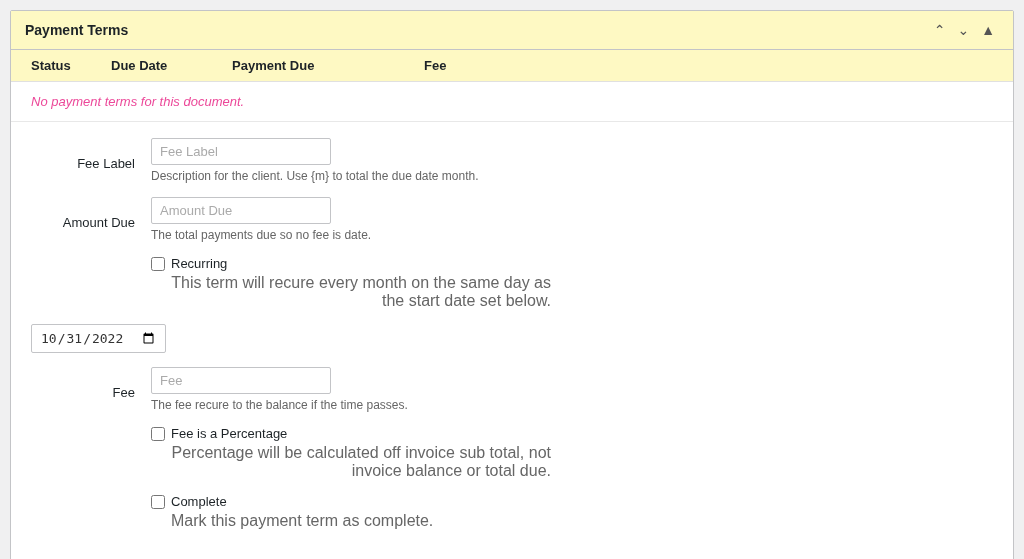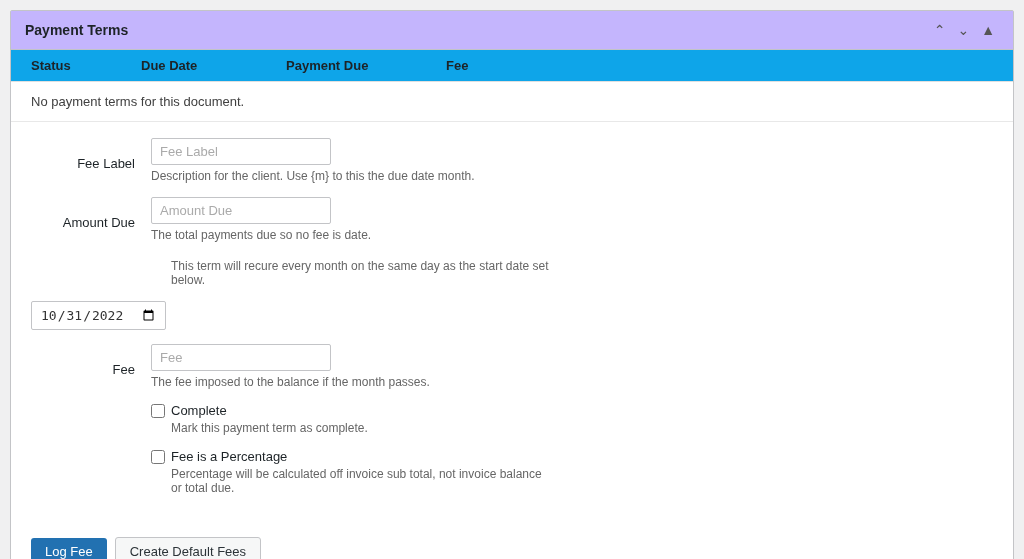--- a/index.html
+++ b/index.html
@@ -15,21 +15,21 @@
       border-radius: 2px;
       margin: 10px;
       max-width: 1004px;
     }
     .widget-header {
       display: flex;
       align-items: center;
       justify-content: space-between;
       padding: 10px 14px;
       border-bottom: 1px solid #c3c4c7;
-      background: #c4b5fd;
+      background: #fef9c3;
     }
     .widget-title {
       font-weight: 600;
       font-size: 14px;
       color: #1d2327;
     }
     .widget-controls {
       display: flex;
       gap: 4px;
     }
@@ -39,37 +39,38 @@
       cursor: pointer;
       color: #555;
       font-size: 14px;
       padding: 2px 4px;
       line-height: 1;
     }
     .table-header {
       display: flex;
       padding: 8px 20px;
       border-bottom: 1px solid #e0e0e0;
-      background: #0ea5e9;
+      background: #fef9c3;
     }
     .table-header-cell {
       font-weight: 600;
       font-size: 13px;
       color: #1d2327;
     }
     .col-status { width: 80px; }
-    .col-due-date { width: 145px; margin-left: 30px; }
-    .col-payment-due { width: 160px; }
+    .col-due-date { width: 121px; }
+    .col-payment-due { width: 192px; }
     .col-fee { width: 80px; }
     .col-label { flex: 1; }
     .no-terms-row {
       padding: 12px 20px;
-      color: #404040;
+      color: #ec4899;
       font-size: 13px;
       border-bottom: 1px solid #e8e8e8;
+      font-style: italic;
     }
     .form-section {
       padding: 16px 20px;
     }
     .form-row {
       display: flex;
       align-items: center;
       margin-bottom: 14px;
     }
     .form-label {
@@ -125,24 +126,25 @@
       margin: 0;
       cursor: pointer;
       flex-shrink: 0;
     }
     .checkbox-label {
       font-size: 13px;
       color: #1d2327;
     }
     .checkbox-help {
       margin-top: 3px;
-      font-size: 12px;
+      font-size: 16px;
       color: #666;
       max-width: 400px;
       padding-left: 20px;
+      text-align: right;
     }
     .date-input {
       padding: 5px 8px;
       border: 1px solid #c3c4c7;
       border-radius: 2px;
       font-size: 13px;
       color: #333;
       background: #fff;
     }
     .footer-section {
@@ -193,71 +195,75 @@
   </div>
 
   <div class="no-terms-row">No payment terms for this document.</div>
 
   <div class="form-section">
 
     <div class="form-row">
       <label class="form-label">Fee Label</label>
       <div class="form-field-wrap">
         <input type="text" class="form-input" placeholder="Fee Label" style="">
-        <div class="form-help">Description for the client. Use {m} to this the due date month.</div>
+        <div class="form-help">Description for the client. Use {m} to total the due date month.</div>
       </div>
     </div>
 
     <div class="form-row">
       <label class="form-label">Amount Due</label>
       <div class="form-field-wrap">
         <input type="text" class="form-input" placeholder="Amount Due" style="">
         <div class="form-help">The total payments due so no fee is date.</div>
       </div>
     </div>
 
     <div class="checkbox-row">
       <div class="checkbox-wrap">
+        <div class="checkbox-label-row">
+          <input type="checkbox" class="checkbox-input" style="">
+          <span class="checkbox-label">Recurring</span>
+        </div>
         <div class="checkbox-help">This term will recure every month on the same day as the start date set below.</div>
       </div>
     </div>
 
     <div class="form-row">
       <div class="form-field-wrap">
         <input type="date" class="date-input" value="2022-10-31" style="">
       </div>
     </div>
 
     <div class="form-row">
       <label class="form-label">Fee</label>
       <div class="form-field-wrap">
         <input type="text" class="form-input" placeholder="Fee" style="">
-        <div class="form-help">The fee imposed to the balance if the month passes.</div>
+        <div class="form-help">The fee recure to the balance if the time passes.</div>
+      </div>
+    </div>
+
+    <div class="checkbox-row">
+      <div class="checkbox-wrap">
+        <div class="checkbox-label-row">
+          <input type="checkbox" class="checkbox-input" style="">
+          <span class="checkbox-label">Fee is a Percentage</span>
+        </div>
+        <div class="checkbox-help">Percentage will be calculated off invoice sub total, not invoice balance or total due.</div>
       </div>
     </div>
 
     <div class="checkbox-row">
       <div class="checkbox-wrap">
         <div class="checkbox-label-row">
           <input type="checkbox" class="checkbox-input" style="">
           <span class="checkbox-label">Complete</span>
         </div>
         <div class="checkbox-help">Mark this payment term as complete.</div>
       </div>
     </div>
 
-    <div class="checkbox-row">
-      <div class="checkbox-wrap">
-        <div class="checkbox-label-row">
-          <input type="checkbox" class="checkbox-input" style="">
-          <span class="checkbox-label">Fee is a Percentage</span>
-        </div>
-        <div class="checkbox-help">Percentage will be calculated off invoice sub total, not invoice balance or total due.</div>
-      </div>
-    </div>
-
   </div>
 
   <div class="footer-section">
     <button class="btn-primary">Log Fee</button>
     <button class="btn-secondary">Create Default Fees</button>
   </div>
 </div>
 
 </body></html>

